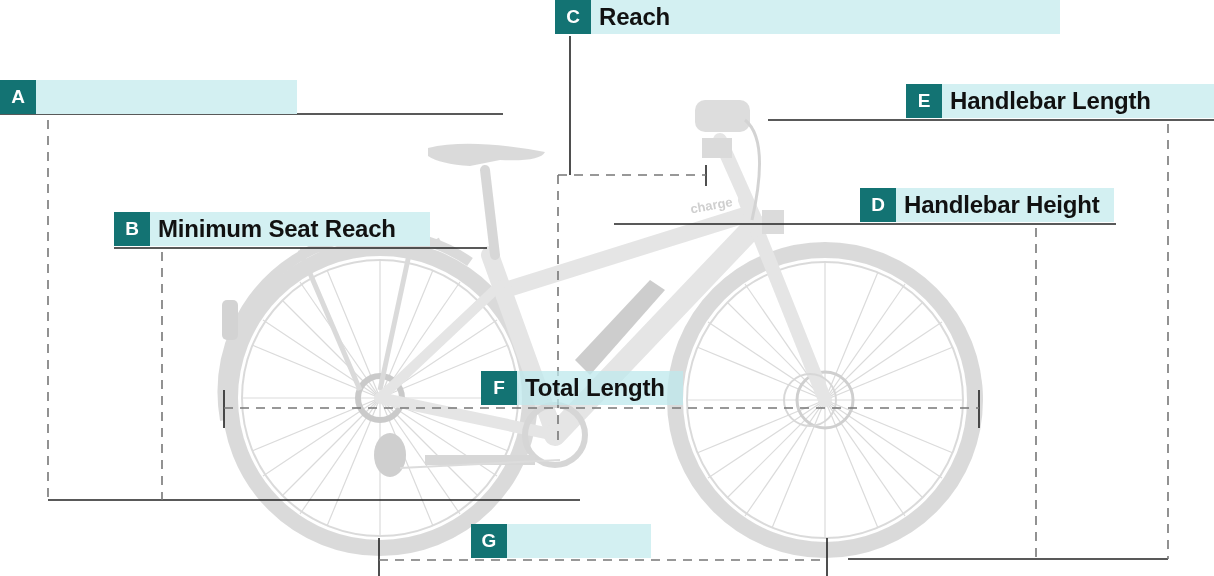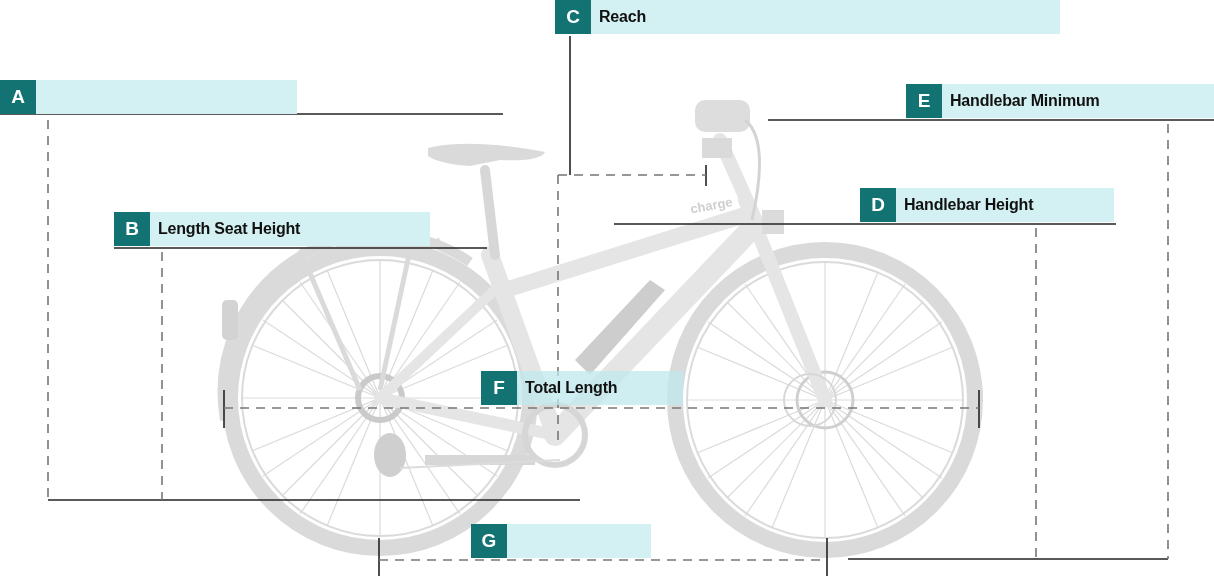--- a/index.html
+++ b/index.html
@@ -4,21 +4,21 @@
 <style>
   html, body { margin:0; padding:0; background:#ffffff; }
   body { width:1214px; height:576px; position:relative; overflow:hidden;
          font-family:"Liberation Sans", "DejaVu Sans", sans-serif; }
   #bike { position:absolute; left:0; top:0; width:1214px; height:576px; }
   #lines { position:absolute; left:0; top:0; width:1214px; height:576px; pointer-events:none; }
   .label { position:absolute; display:flex; align-items:stretch; height:34px; }
   .label .badge { width:36px; display:flex; align-items:center; justify-content:center;
                   color:#ffffff; font-weight:bold; font-size:19px; }
   .label .text { display:flex; align-items:center; padding-left:8px;
-                 color:#111111; font-weight:bold; font-size:16px; letter-spacing:-0.2px; }
+                 color:#111111; font-weight:bold; font-size:24px; letter-spacing:-0.2px; }
 </style>
 </head>
 <body>
 
 <svg id="bike" viewBox="0 0 1214 576" xmlns="http://www.w3.org/2000/svg">
   <g opacity="0.55" stroke="#bdbdbd" fill="none">
 
     <g>
       <circle cx="380" cy="398" r="150" stroke-width="16"></circle>
       <circle cx="380" cy="398" r="138" stroke-width="2"></circle>
@@ -138,36 +138,36 @@
     <line x1="379" y1="560" x2="827" y2="560"></line>
   </g>
 </svg>
 
 <div class="label" style="left:0; top:80px; width:297px; background:#d3f0f2;">
   <div class="badge" style="background:#137373;">A</div>
 </div>
 
 <div class="label" style="left:114px; top:212px; width:316px; background:#d3f0f2;">
   <div class="badge" style="background:#137373;">B</div>
-  <div class="text">Length Seat Height</div>
+  <div class="text">Minimum Seat Reach</div>
 </div>
 
 <div class="label" style="left:555px; top:0; width:505px; background:#d3f0f2;">
   <div class="badge" style="background:#137373;">C</div>
   <div class="text">Reach</div>
 </div>
 
 <div class="label" style="left:860px; top:188px; width:254px; background:#d3f0f2;">
   <div class="badge" style="background:#137373;">D</div>
   <div class="text">Handlebar Height</div>
 </div>
 
 <div class="label" style="left:906px; top:84px; width:308px; background:#d3f0f2;">
   <div class="badge" style="background:#137373;">E</div>
-  <div class="text">Handlebar Minimum</div>
+  <div class="text">Handlebar Length</div>
 </div>
 
 <div class="label" style="left:481px; top:371px; width:202px; background:rgba(190,232,236,0.75);">
   <div class="badge" style="background:#137373;">F</div>
   <div class="text">Total Length</div>
 </div>
 
 <div class="label" style="left:471px; top:524px; width:180px; background:#d3f0f2;">
   <div class="badge" style="background:#137373;">G</div>
 </div>

